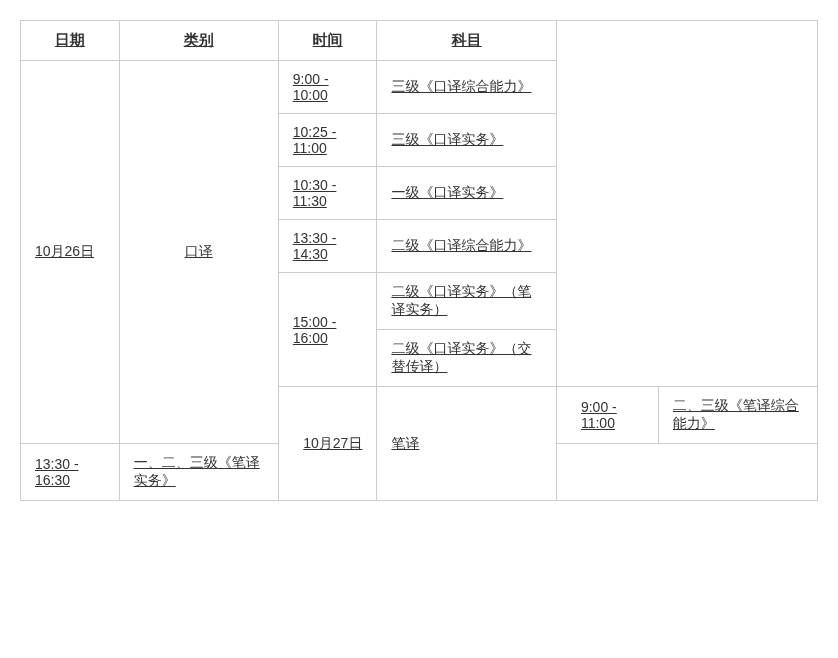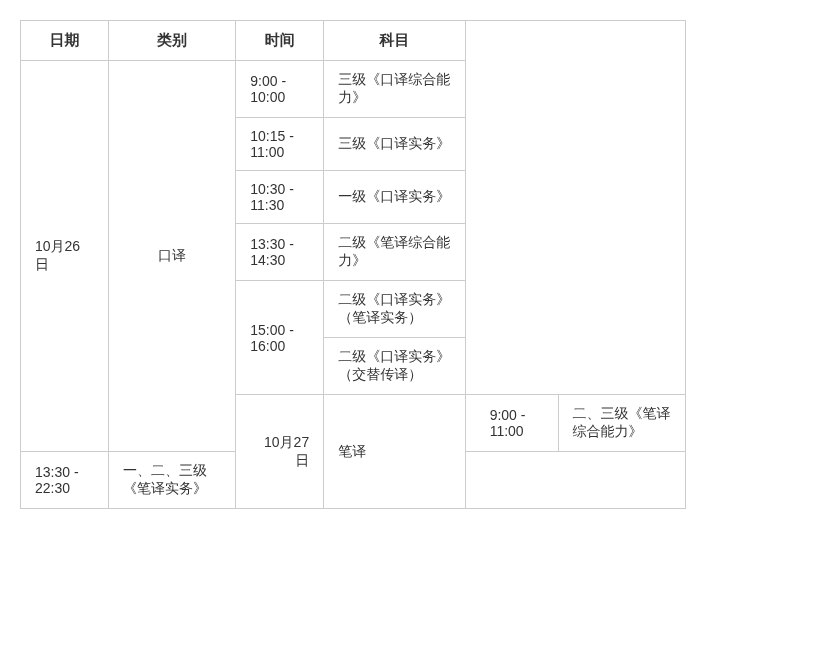--- a/index.html
+++ b/index.html
@@ -9,22 +9,23 @@
     }
     body {
       font-family: "Microsoft YaHei", "PingFang SC", "SimHei", sans-serif;
       font-size: 14px;
       color: #333;
       background: #fff;
       padding: 20px;
     }
     table {
       border-collapse: collapse;
-      width: 666px;
+      width: 798px;
       border: 1px solid #ccc;
+      text-decoration: underline;
     }
     th, td {
       border: 1px solid #ccc;
       padding: 10px 14px;
       vertical-align: middle;
     }
     thead th {
       font-weight: bold;
       background: #fff;
       font-size: 15px;
@@ -43,42 +44,42 @@
     </tr>
   </thead>
   <tbody id="table-body">
   <tr>
         <td rowspan="7" style="vertical-align: middle;">10月26日</td>
         <td rowspan="7" style="vertical-align: middle; text-align: center;">口译</td>
         <td style="vertical-align: middle;">9:00 - 10:00</td>
         <td>三级《口译综合能力》</td>
       </tr>
       <tr>
-        <td style="vertical-align: middle;">10:15 - 11:00</td>
+        <td style="vertical-align: middle;">10:25 - 11:00</td>
         <td>三级《口译实务》</td>
       </tr>
       <tr>
         <td style="vertical-align: middle;">10:30 - 11:30</td>
         <td>一级《口译实务》</td>
       </tr>
       <tr>
         <td style="vertical-align: middle;">13:30 - 14:30</td>
-        <td>二级《笔译综合能力》</td>
+        <td>二级《口译综合能力》</td>
       </tr>
       <tr>
         <td rowspan="2" style="vertical-align: middle; margin-top: 48px;">15:00 - 16:00</td>
         <td>二级《口译实务》（笔译实务）</td>
       </tr>
       <tr>
         <td>二级《口译实务》（交替传译）</td>
       </tr>
       <tr>
         <td rowspan="2" style="vertical-align: middle; text-align: right;">10月27日</td>
         <td rowspan="2" style="vertical-align: middle;">笔译</td>
         <td style="vertical-align: middle; padding-left: 24px;">9:00 - 11:00</td>
         <td>二、三级《笔译综合能力》</td>
       </tr>
       <tr>
-        <td style="vertical-align: middle;">13:30 - 22:30</td>
+        <td style="vertical-align: middle;">13:30 - 16:30</td>
         <td>一、二、三级《笔译实务》</td>
       </tr>
     </tbody>
 </table>
 
 </body></html>

